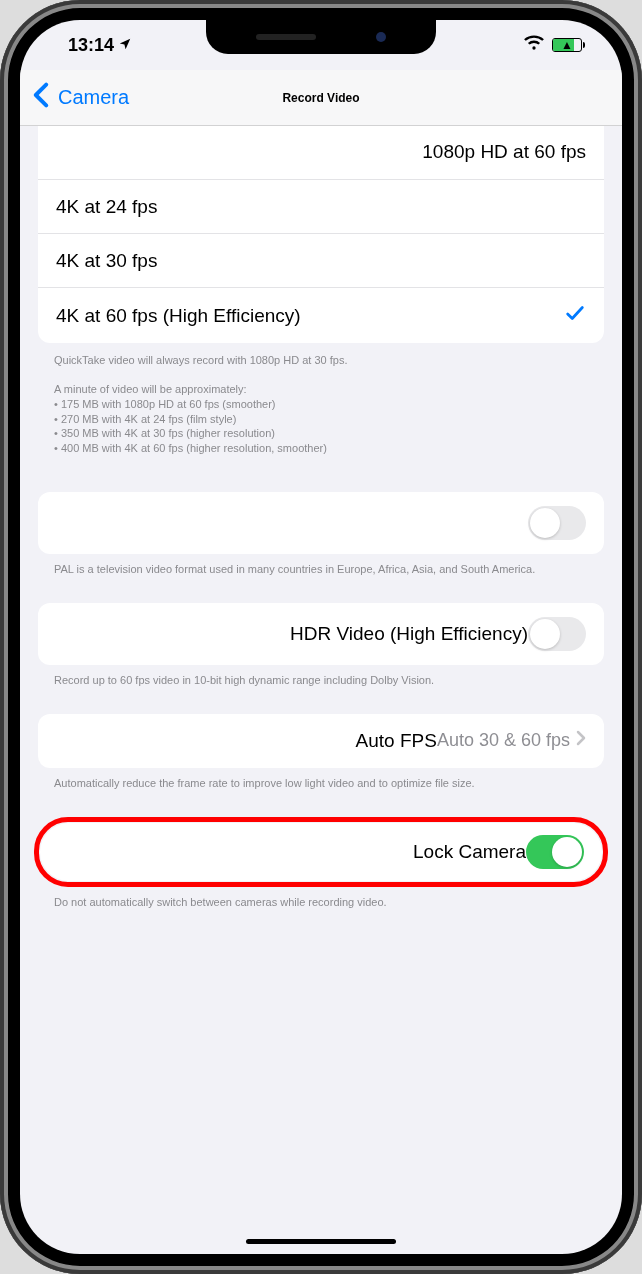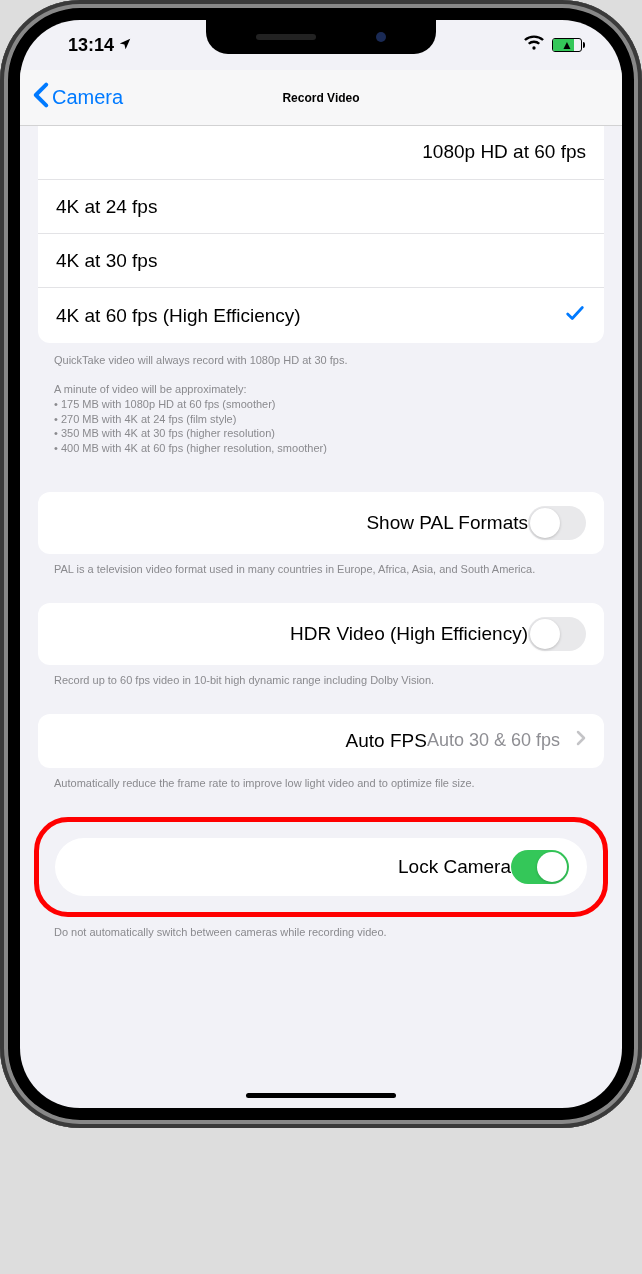--- a/index.html
+++ b/index.html
@@ -5,21 +5,21 @@
   * { box-sizing: border-box; margin: 0; padding: 0; }
   body {
     font-family: -apple-system, "Helvetica Neue", Helvetica, Arial, sans-serif;
     background: #ddd;
     display: flex;
     justify-content: center;
     align-items: flex-start;
   }
   .device {
     width: 642px;
-    height: 1128px;
+    height: 1274px;
     background: #000;
     border-radius: 80px;
     padding: 20px;
     position: relative;
     box-shadow: inset 0 0 0 4px #3a3a3a, inset 0 0 0 8px #888;
   }
   .screen {
     width: 100%;
     height: 100%;
     background: #f2f2f7;
@@ -76,21 +76,21 @@
     display:flex;
     align-items:center;
     justify-content:center;
     position:relative;
     border-bottom:1px solid rgba(0,0,0,0.15);
     background:#f7f7f8;
   }
   .nav-title{ font-size:12px; font-weight:600; }
   .nav-back{
     position:absolute; left:12px; display:flex; align-items:center;
-    color:#007aff; font-size:20px; gap:2px;
+    color:#007aff; font-size:20px; gap:8px;
   }
   .nav-back svg{ width:18px; height:26px; }
   .content{
     padding: 0 0 40px 0;
   }
   .group{
     background:#fff;
     border-radius:12px;
     margin: 0 18px;
     overflow:hidden;
@@ -100,21 +100,21 @@
     min-height:54px;
     padding: 14px 18px;
     display:flex;
     align-items:center;
     justify-content:space-between;
     font-size:19px;
     color:#000;
     border-top:0.5px solid #e3e3e6;
   }
   .row:first-child{ border-top:none;justify-content:flex-end; }
-  .row .value{ color:#8e8e93; font-size:18px; display:flex; align-items:center; gap:16px;}
+  .row .value{ color:#8e8e93; font-size:18px; display:flex; align-items:center; gap:6px;}
   .checkmark{ color:#007aff; }
   .checkmark svg{ width:22px; height:22px; }
   .chevron svg{ width:10px; height:16px; color:#c4c4c7;}
   .footer{
     color:#8a8a8e;
     font-size:11px;
     line-height:1.35;
     padding: 10px 34px 18px 34px;
   }
   .footer.tight{ padding-top:8px; padding-bottom:8px;}
@@ -130,21 +130,21 @@
     transition:left .2s;
   }
   .toggle.on{ background:#34c759; }
   .toggle.on .knob{ left:26px; }
   .highlight{
     border:5px solid #ff0000;
     border-radius:34px;
     margin: 0 14px;
     padding:0;
   }
-  .highlight .group{ margin:16px; border-radius:30px; }
+  .highlight .group{ margin:1px; border-radius:30px; }
   .highlight .row{ border-top:none; padding:12px 18px;}
   .home-indicator{
     position:absolute; bottom:10px; left:50%; transform:translateX(-50%);
     width:150px; height:5px; border-radius:3px; background:#000;
   }
 </style>
 </head>
 <body>
 
 <div class="device">
@@ -217,21 +217,20 @@
         <div>• 175 MB with 1080p HD at 60 fps (smoother)</div>
         <div>• 270 MB with 4K at 24 fps (film style)</div>
         <div>• 350 MB with 4K at 30 fps (higher resolution)</div>
         <div>• 400 MB with 4K at 60 fps (higher resolution, smoother)</div>
       </div>
 
       <div class="spacer"></div>
 
       <div class="group">
         <div class="row">
-          <span>Show PAL Formats</span>
           <span class="toggle">
               <span class="knob"></span>
             </span>
         </div>
       </div>
       <div class="footer tight">PAL is a television video format used in many countries in Europe, Africa, Asia, and South America.</div>
 
       <div class="spacer"></div>
 
       <div class="group">

